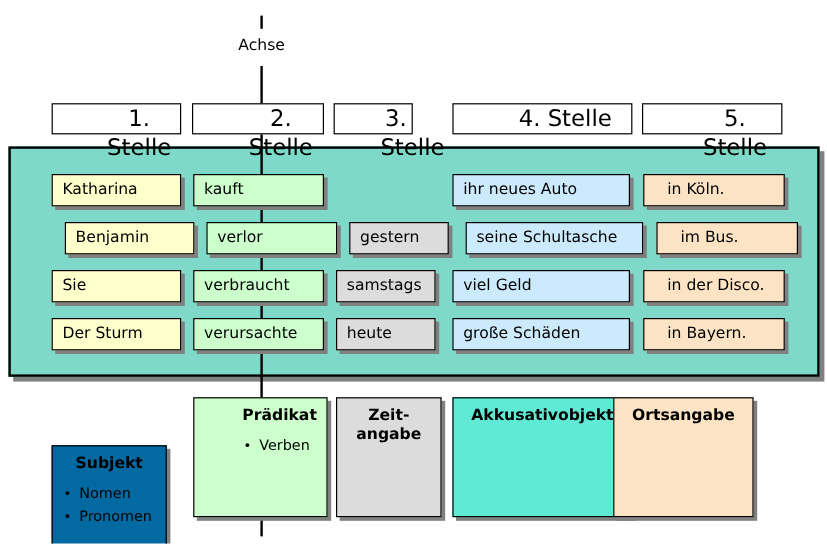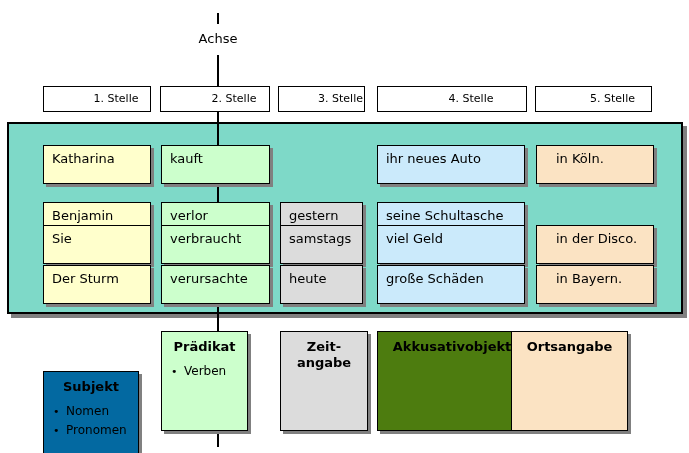--- a/index.html
+++ b/index.html
@@ -32,55 +32,55 @@
     box-sizing:border-box;
     background:#7ED9C8;
     border:2px solid #000;
     box-shadow:4px 4px 0 #808080;
     z-index:0;
   }
   
   .hdr{
     position:absolute;top:86px;height:26px;box-sizing:border-box;
     background:#ffffff;border:1px solid #000;
-    text-align:center;font-size:11px;line-height:24px;color:#000;
+    text-align:center;font-size:19px;line-height:24px;color:#000;
     z-index:2;
     padding-left:38px;
   }
   .h1{left:43px;width:108px;}
   .h2{left:160px;width:110px;}
-  .h3{left:278px;width:87px;}
+  .h3{left:278px;width:66px;}
   .h4{left:377px;width:150px;}
   .h5{left:535px;width:117px;}
   
   .cell{
-    position:absolute;height:39px;box-sizing:border-box;
+    position:absolute;height:27px;box-sizing:border-box;
     border:1px solid #000;
     box-shadow:3px 3px 0 #808080;
     font-size:13px;line-height:25px;color:#000;
     padding-left:8px;white-space:nowrap;overflow:hidden;
     z-index:2;
   }
-  .r1{top:145px;} .r2{top:202px;} .r3{top:225px;} .r4{top:265px;}
+  .r1{top:145px;} .r2{top:185px;margin-left:11px;} .r3{top:225px;} .r4{top:265px;}
   .c1{left:43px;width:108px;background:#FFFFCC;}
   .c2{left:161px;width:109px;background:#CCFFCC;}
   .c3{left:280px;width:83px;background:#DCDCDC;}
   .c4{left:377px;width:148px;background:#CBEAFB;}
   .c5{left:536px;width:118px;background:#FBE3C3;padding-left:19px;}
   
   .cat{
     position:absolute;top:331px;height:100px;box-sizing:border-box;
     border:1px solid #000;
     box-shadow:3px 3px 0 #808080;
     z-index:2;color:#000;
   }
   .cat.b1{left:43px;width:96px;background:#0369a1;margin-top:40px;}
-  .cat.b2{left:161px;width:87px;background:#CCFFCC;}
+  .cat.b2{left:161px;width:112px;background:#CCFFCC;padding-left:32px;}
   .cat.b3{left:280px;width:88px;background:#DCDCDC;}
-  .cat.b4{left:377px;width:150px;background:#4d7c0f;}
+  .cat.b4{left:377px;width:150px;background:#5eead4;}
   .cat.b5{left:511px;width:117px;background:#FBE3C3;}
   .cat-title{
     font-weight:bold;font-size:13px;text-align:center;
     padding-top:7px;white-space:pre-line;line-height:16px;
   }
   .bullets{margin-top:7px;padding-left:9px;}
   .bullet-line{display:flex;align-items:baseline;font-size:12px;line-height:19px;}
   .bullet-dot{width:13px;flex:0 0 13px;font-size:11px;}
 </style>
 </head>
@@ -102,20 +102,21 @@
 
   <div class="cell r1 c1">Katharina</div>
   <div class="cell r1 c2">kauft</div>
   <div class="cell r1 c4">ihr neues Auto</div>
   <div class="cell r1 c5">in Köln.</div>
 
   <div class="cell r2 c1">Benjamin</div>
   <div class="cell r2 c2">verlor</div>
   <div class="cell r2 c3">gestern</div>
   <div class="cell r2 c4">seine Schultasche</div>
+  <div class="cell r2 c5">im Bus.</div>
 
   <div class="cell r3 c1">Sie</div>
   <div class="cell r3 c2">verbraucht</div>
   <div class="cell r3 c4">viel Geld</div>
   <div class="cell r3 c3">samstags</div>
   <div class="cell r3 c5">in der Disco.</div>
 
   <div class="cell r4 c1">Der Sturm</div>
   <div class="cell r4 c2">verursachte</div>
   <div class="cell r4 c3">heute</div>

